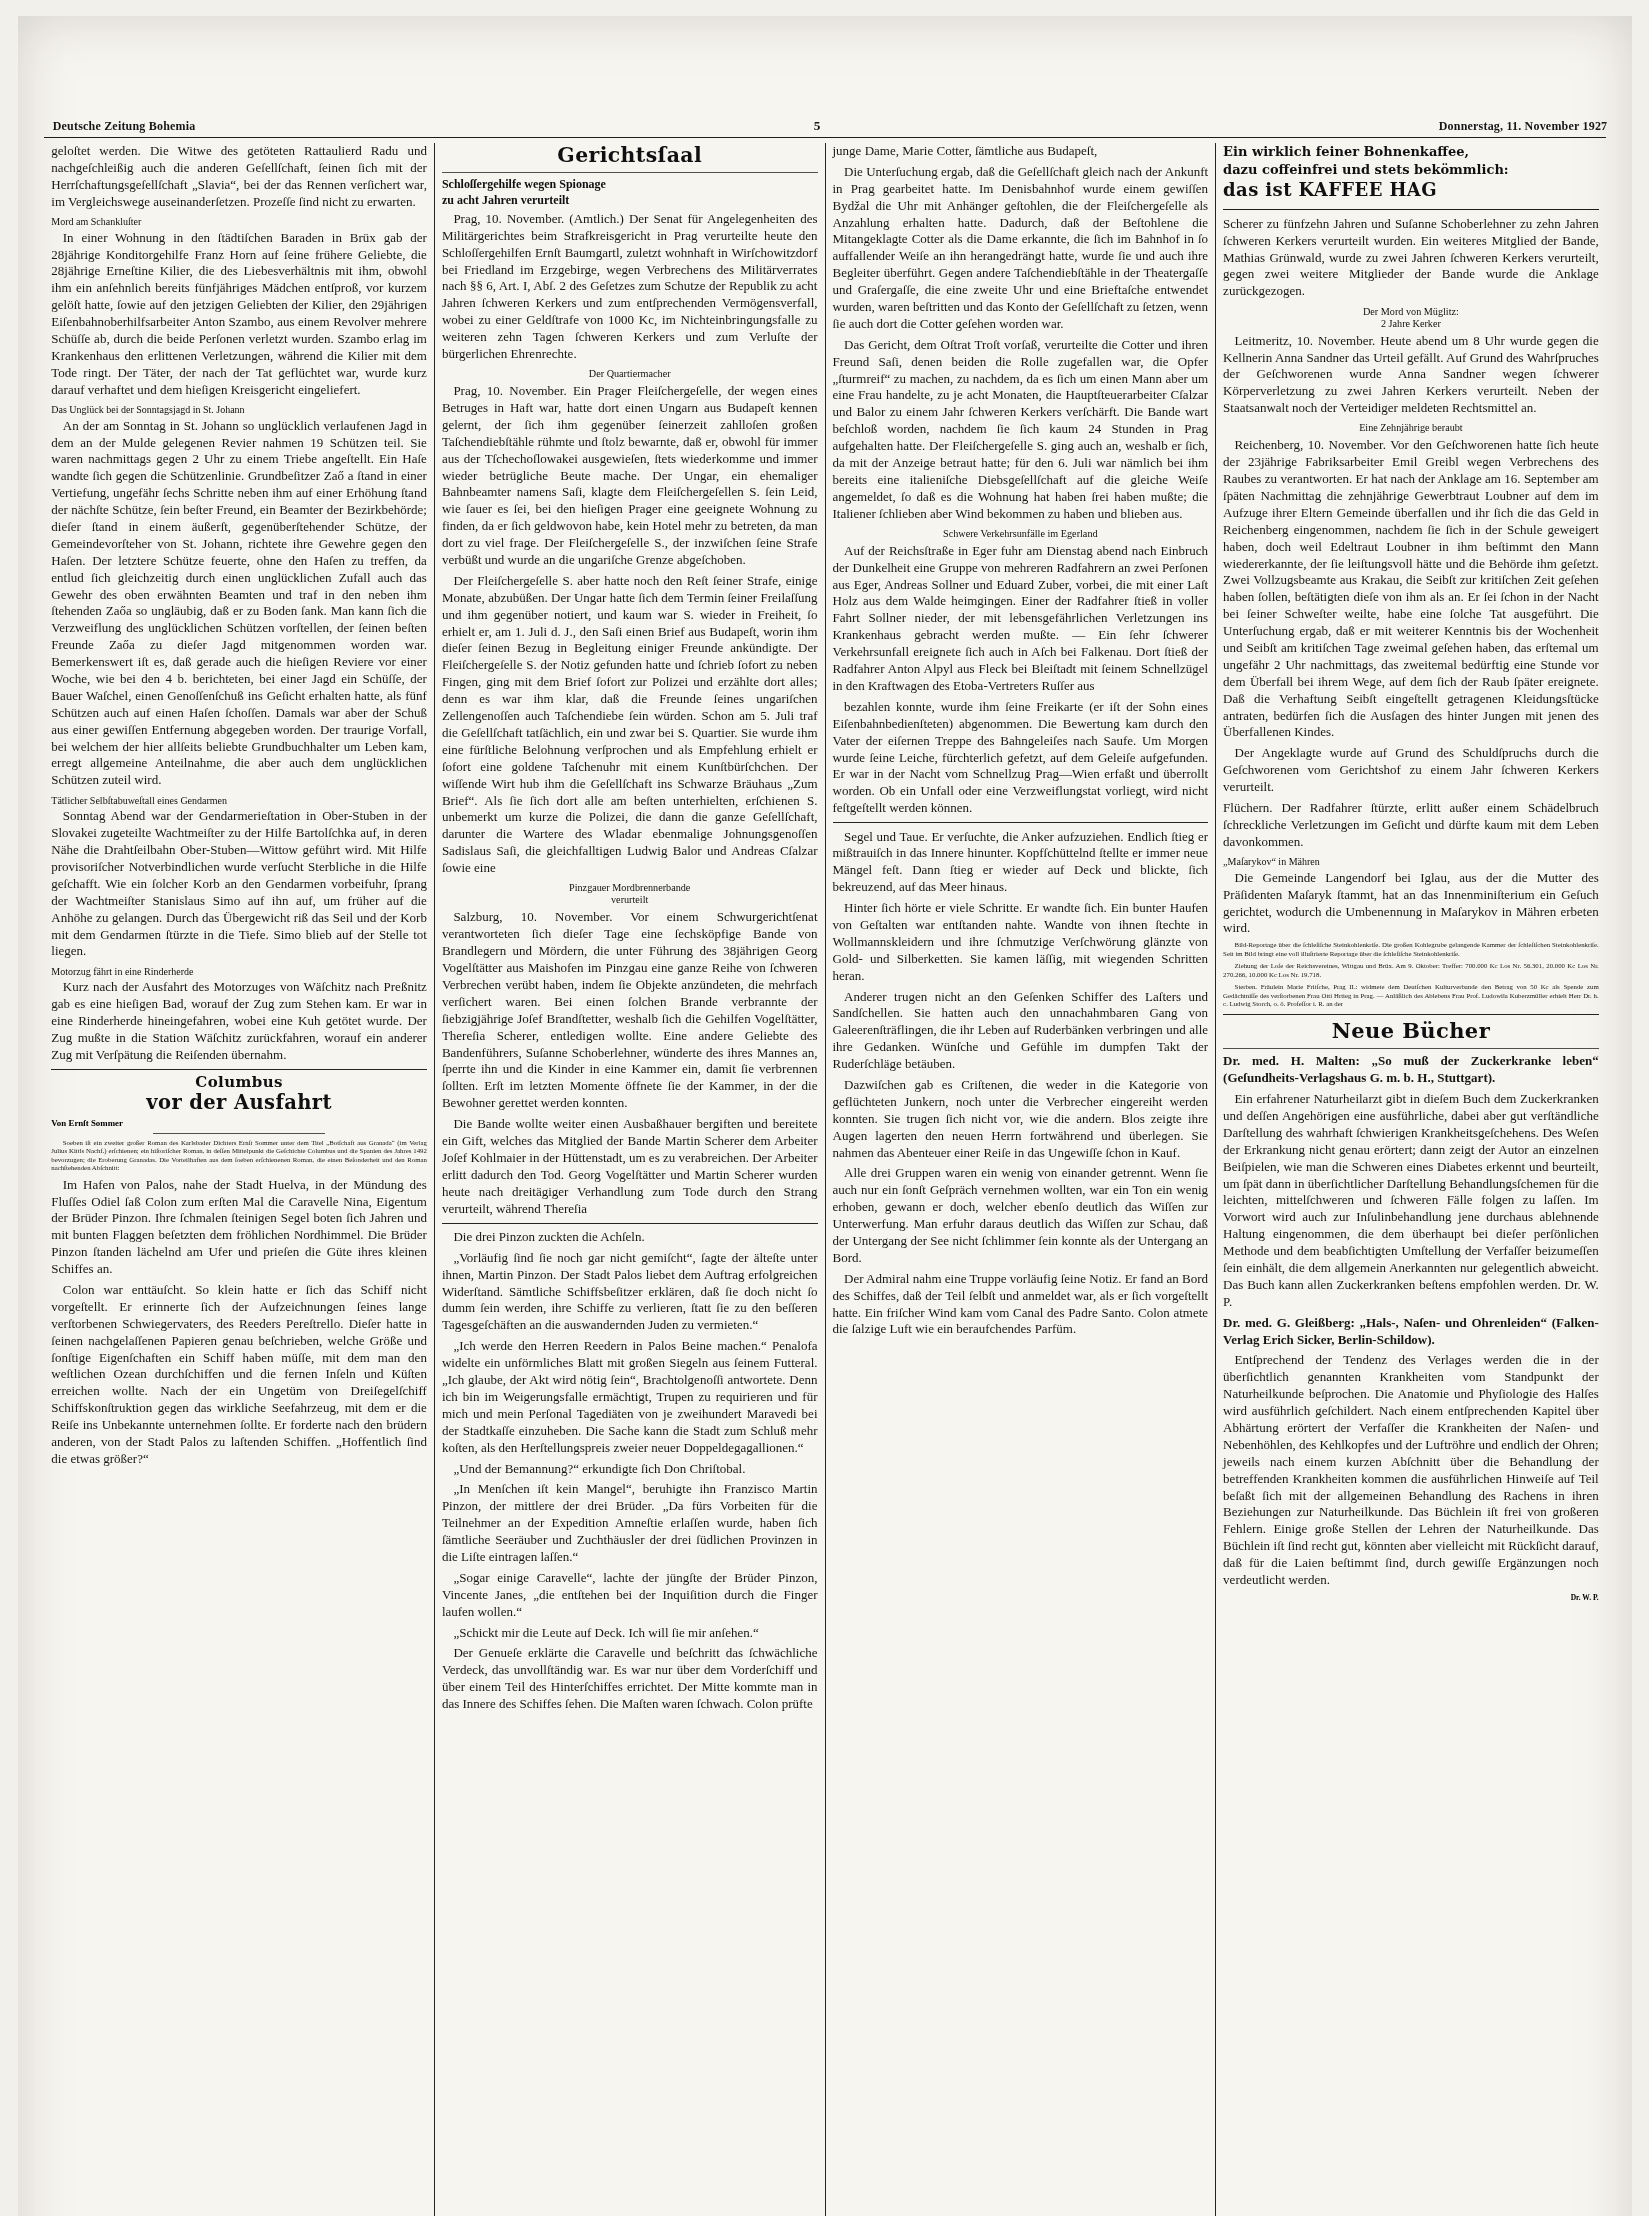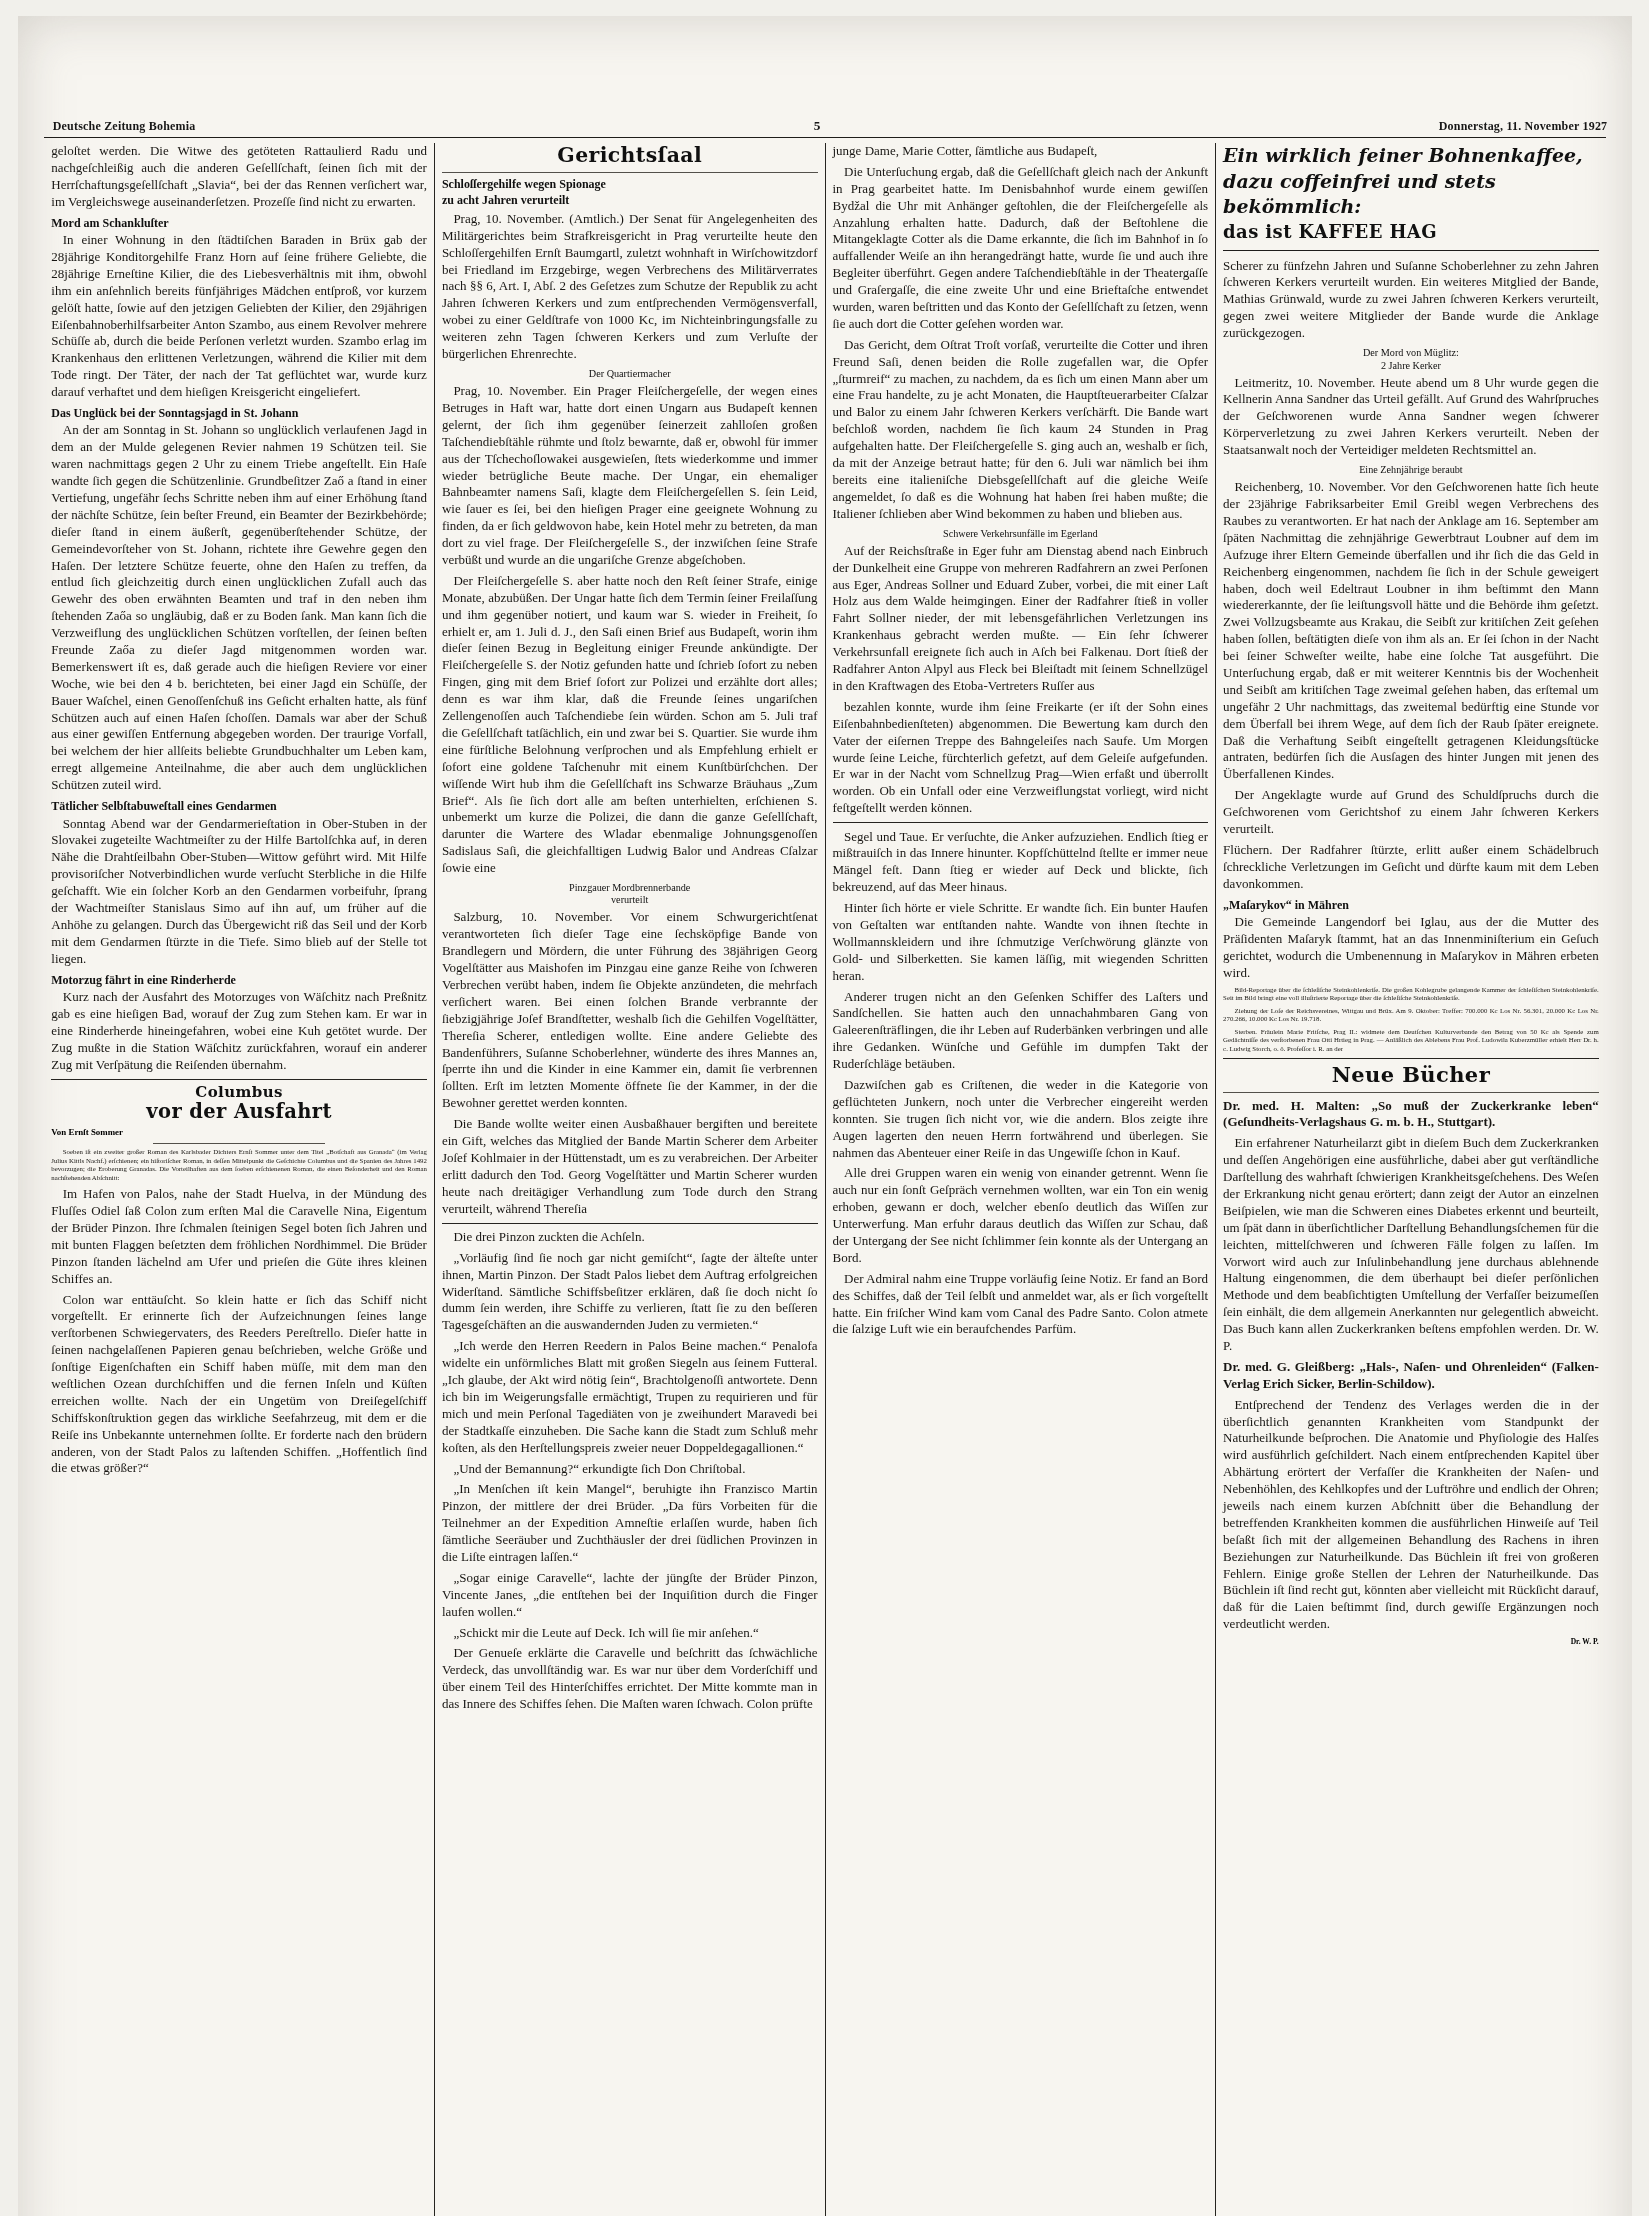--- a/index.html
+++ b/index.html
@@ -46,21 +46,21 @@
   }
   .hd-main{
     font-weight:bold;font-size:12px;line-height:1.15;
     margin:6.2px 0 3.5px 0;color:#141414;
   }
   .hd-sub{
     text-align:center;font-weight:normal;font-size:10.2px;line-height:1.2;
     margin:5.3px 0 2.7px 0;color:#141414;
   }
   .hd-small{
-    font-weight:bold;font-size:12px;line-height:1.2;margin:5.3px 0 1.8px 0;color:#141414;
+    font-weight:normal;font-size:10px;line-height:1.2;margin:5.3px 0 1.8px 0;color:#141414;
   }
   .byline{text-align:left;font-size:8.9px;font-weight:bold;margin:0.9px 0 4.4px 0;}
   .body{
     font-size:13px;line-height:1.30;text-align:justify;
     color:#1c1a17;
     hyphens:auto;
     -webkit-hyphens:auto;
     margin:0 0 4px 0;
     text-indent:11.5px;
   }
@@ -68,22 +68,22 @@
   .rule{height:0.9px;background:#2a2824;margin:5.3px 0 5.3px 0;}
   .rule.thin{height:0.4px;background:#55524c;}
   .rule.short{width:46%;margin-left:auto;margin-right:auto;}
   
   .ad{
     border-bottom:1.3px solid #232120;
     padding-bottom:6.2px;margin-bottom:6.2px;
   }
   .ad-line{
     font-family:"DejaVu Serif",serif;
-    font-style:italic;font-weight:bold;
-    font-size:19px;line-height:1.35;color:#151515;
+    font-weight:bold;
+    font-size:13px;line-height:1.35;color:#151515;
     letter-spacing:0px;
   }
   .ad-strong{font-weight:bold;font-style:normal;font-size:18px;letter-spacing:0.4px;}
   
   .page, .sheet{filter:contrast(1.02);}
   .col .body{ text-rendering:optimizeLegibility; }
   .b{font-weight:bold;}
   .tiny{font-size:6.8px;line-height:1.25;}
   .sig{text-align:right;font-weight:bold;font-size:7.5px;margin-top:1.8px;}
 </style>

